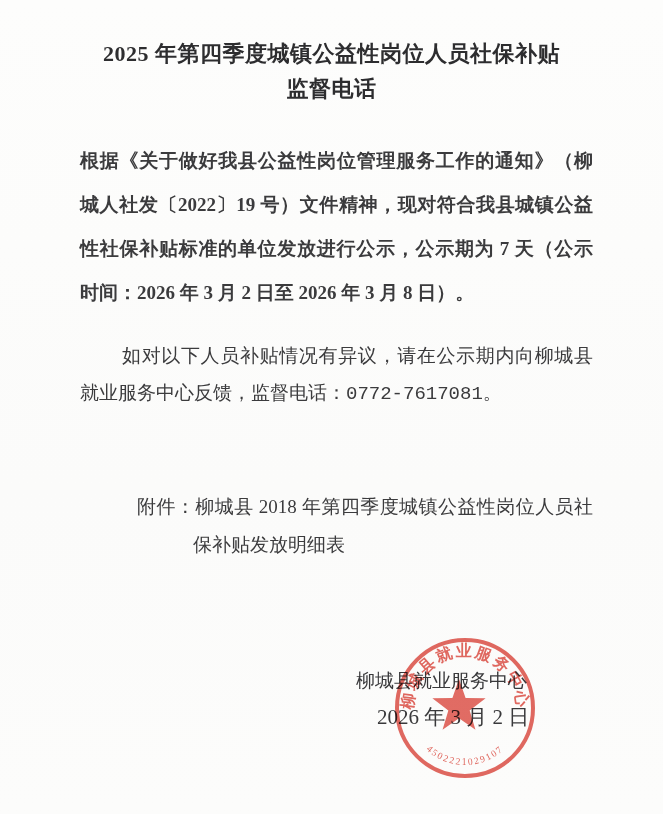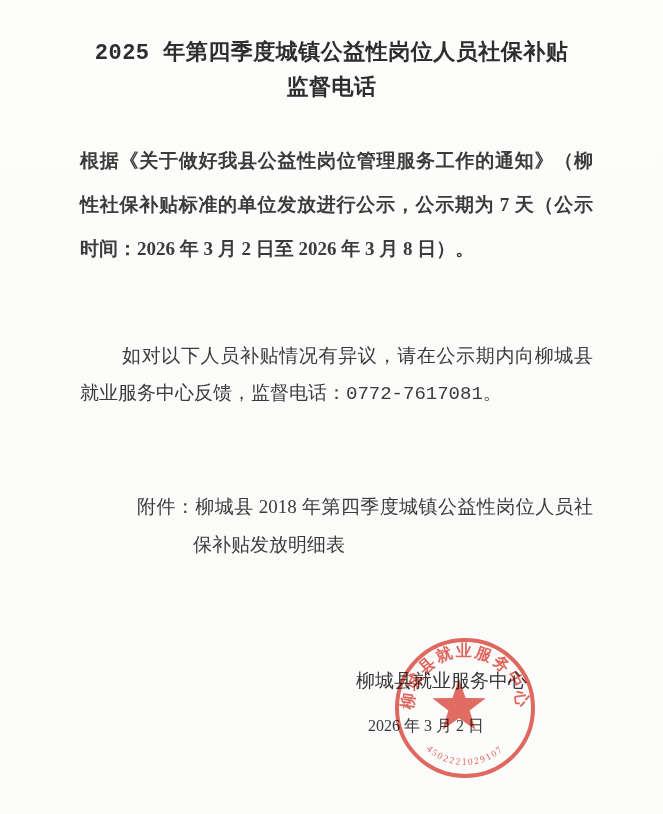--- a/index.html
+++ b/index.html
@@ -10,21 +10,21 @@
   .page{
     position:relative;
     width:663px;height:814px;
     margin:0 auto;
     background:linear-gradient(180deg,#fdfdfc 0%,#fbfbfa 60%,#fcfcfb 100%);
     overflow:hidden;
   }
   .doc-title{
     position:absolute;top:36px;left:0;right:0;
     text-align:center;
-    font-family:Liberation Mono, monospace;
+    font-family:Liberation Serif, serif;
     font-weight:bold;
     font-size:22px;line-height:35px;
     color:#2d2d2f;
     letter-spacing:0.5px;
   }
   .body-block{
     position:absolute;left:80px;width:513px;
     font-size:19px;color:#3b3b3d;
   }
   .line{display:block;}
@@ -34,24 +34,23 @@
   .p2 .indent{padding-left:42px;}
   .att{top:488px;line-height:38px;}
   .att .att-l1{padding-left:57px;}
   .att .att-l2{padding-left:113px;}
   .sig-org{
     position:absolute;top:665px;left:356px;
     font-size:19px;line-height:31px;color:#39393b;
     white-space:nowrap;
   }
   .sig-date{
-    position:absolute;top:702px;left:368px;
-    font-size:16px;line-height:31px;color:#39393b;
+    position:absolute;top:702px;left:377px;
+    font-size:21px;line-height:31px;color:#39393b;
     white-space:nowrap;
-    margin-top:8px;
   }
   .seal{
     position:absolute;left:380px;top:623px;
     width:170px;height:170px;
     mix-blend-mode:multiply;
     opacity:0.92;
   }
   .seal text{font-family:"Liberation Serif","DejaVu Serif",serif;}
   .seal .ring-text{font-size:16px;letter-spacing:2.5px;font-weight:bold;}
   .seal .ring-number{font-size:9.5px;letter-spacing:1.8px;}
@@ -61,20 +60,21 @@
 
 <div class="page">
 
   <div class="doc-title">
     <div class="line">2025 年第四季度城镇公益性岗位人员社保补贴</div>
     <div class="line">监督电话</div>
   </div>
 
   <div class="body-block p1">
     <div class="line fill">根据《关于做好我县公益性岗位管理服务工作的通知》（柳</div>
+    <div class="line fill">城人社发〔2022〕19 号）文件精神，现对符合我县城镇公益</div>
     <div class="line fill">性社保补贴标准的单位发放进行公示，公示期为 7 天（公示</div>
     <div class="line">时间：2026 年 3 月 2 日至 2026 年 3 月 8 日）。</div>
   </div>
 
   <div class="body-block p2">
     <div class="line fill indent">如对以下人员补贴情况有异议，请在公示期内向柳城县</div>
     <div class="line">就业服务中心反馈，监督电话：0772-7617081。</div>
   </div>
 
   <div class="body-block att">

